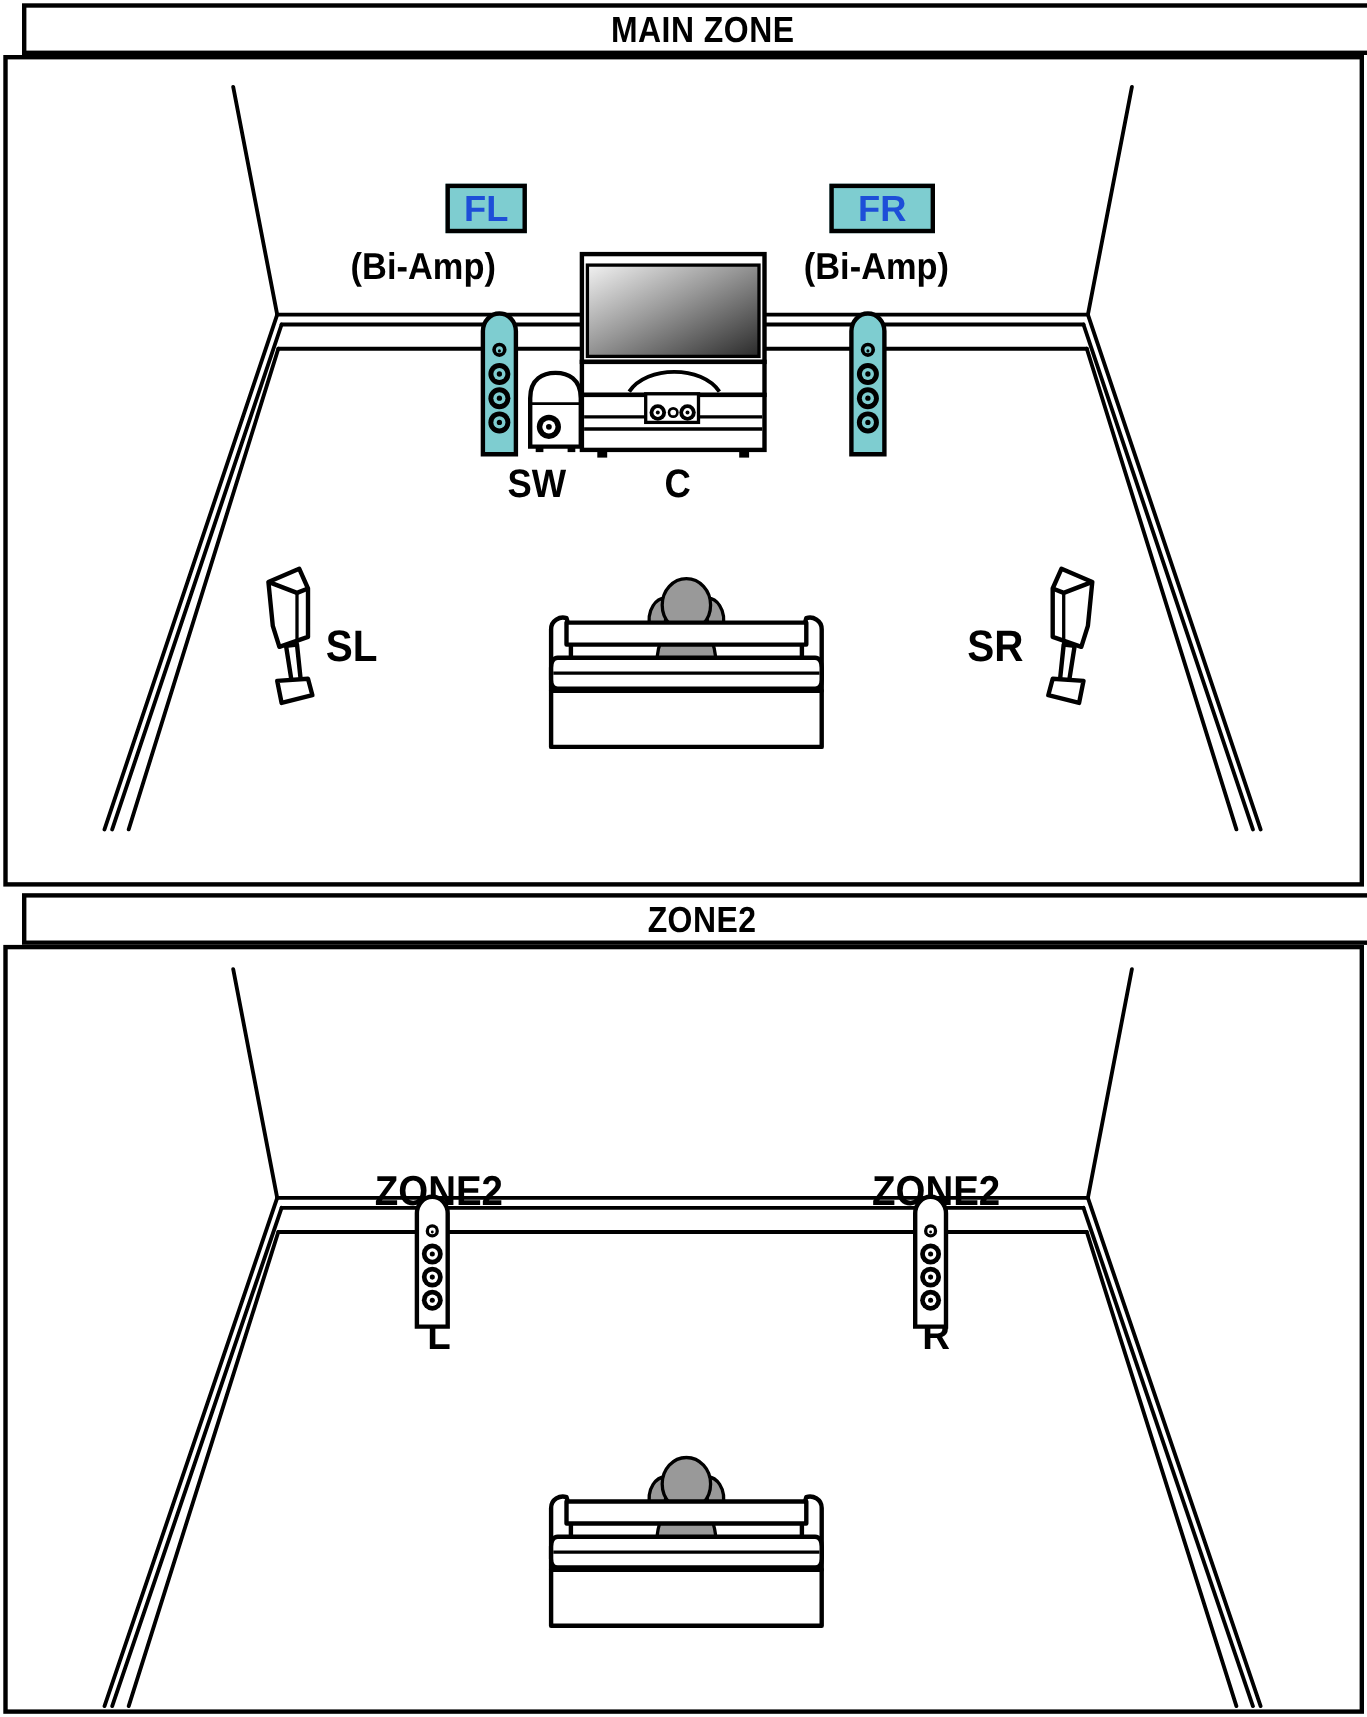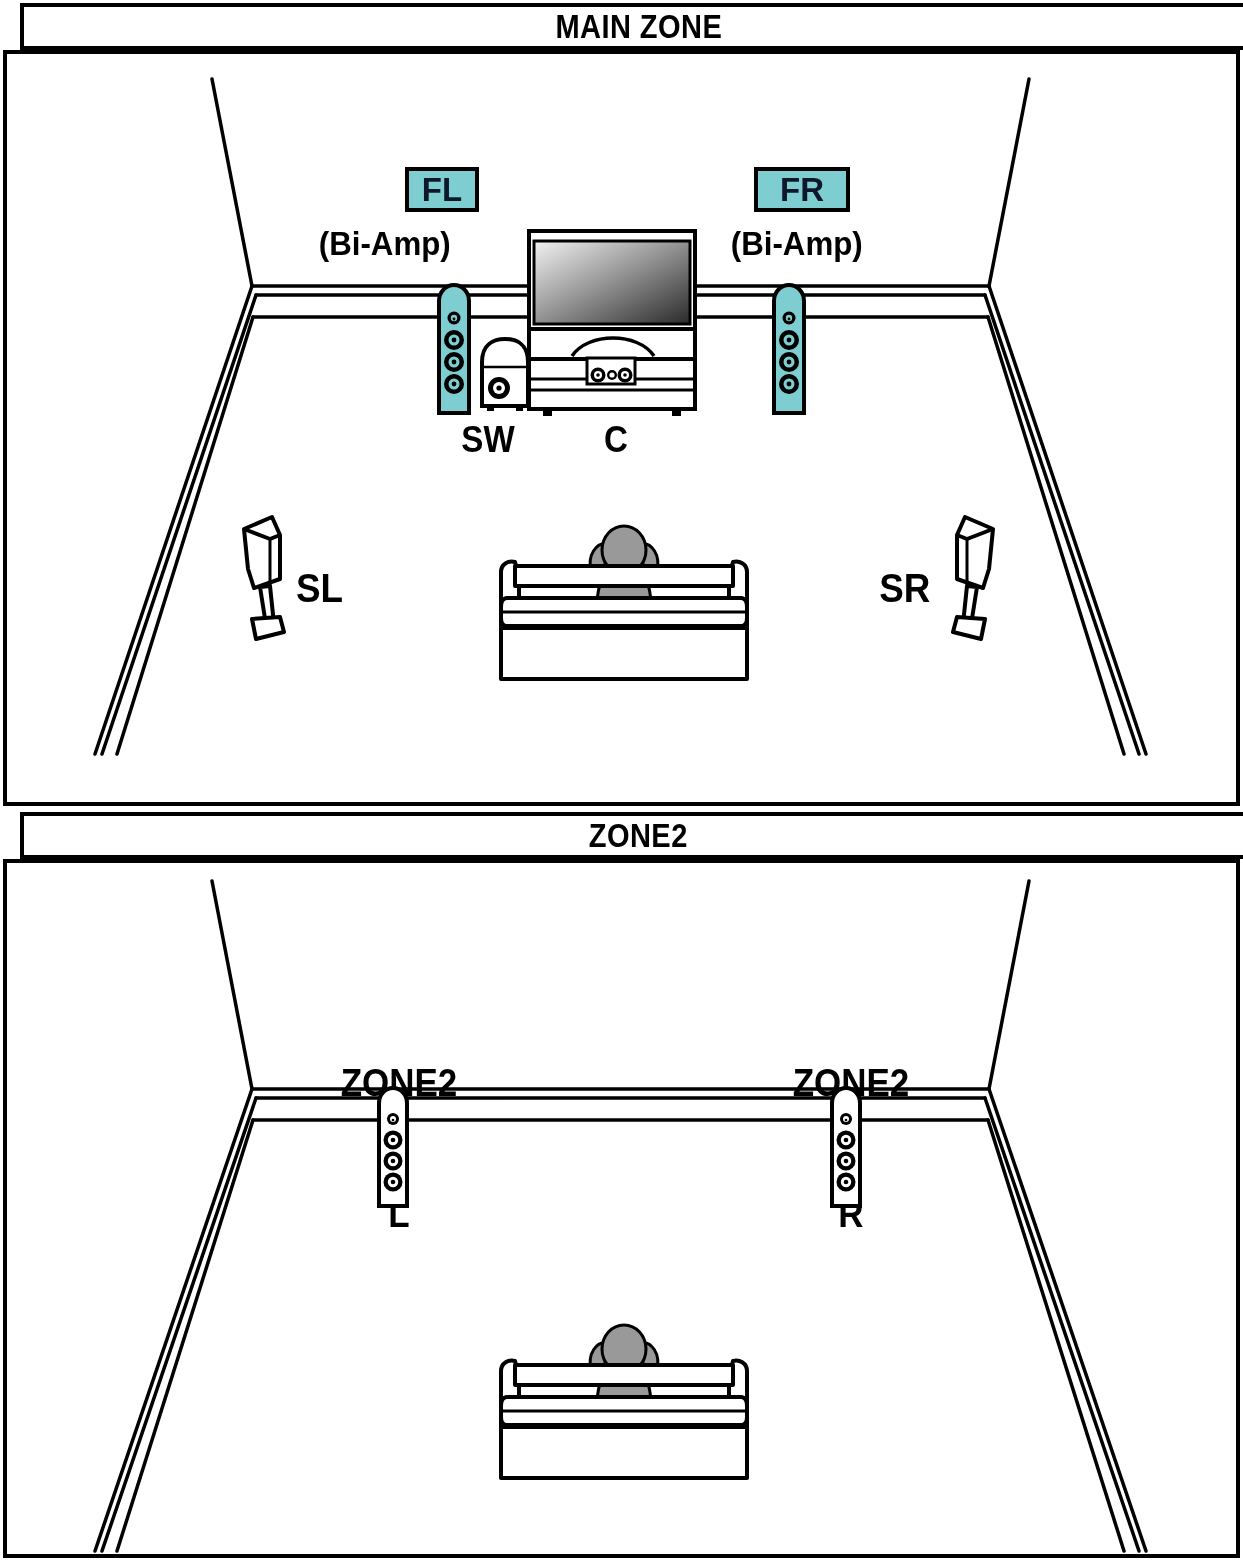--- a/index.html
+++ b/index.html
@@ -31,21 +31,21 @@
   
   .obj{position:absolute;}
   .lbl{
     position:absolute;font-weight:bold;color:#000;white-space:pre;
     transform:scaleX(.92);
   }
 
   .tag{
     position:absolute;background:#7ecdd0;border:4px solid #000;box-sizing:border-box;
     display:flex;align-items:center;justify-content:center;
-    font-weight:bold;color:#0f172a;line-height:1;
+    font-weight:bold;color:#1d4ed8;line-height:1;
   }
 </style>
 </head>
 <body>
 
 <div class="page">
 
   <div class="zone-header" id="main-header">
     <span class="ztitle">MAIN ZONE</span>
   </div>

